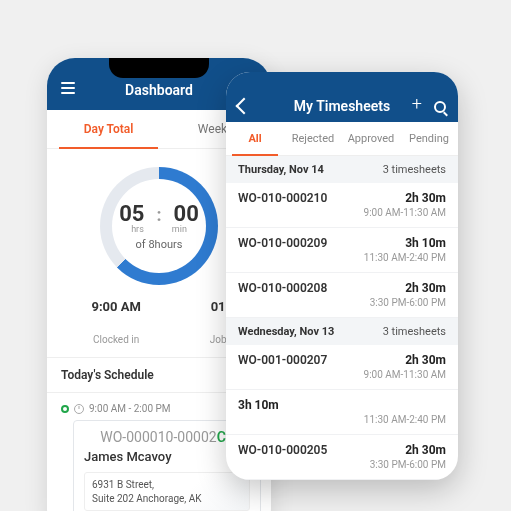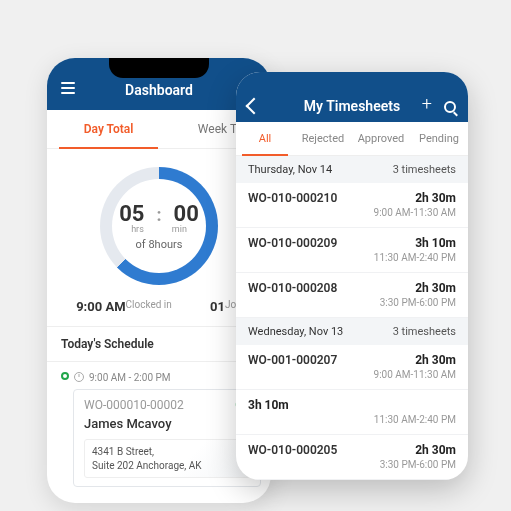--- a/index.html
+++ b/index.html
@@ -32,55 +32,55 @@
   .ring{width:118px;height:118px;border-radius:50%;position:relative;
     background: conic-gradient(#2f7bd0 0deg 225deg, #e5e9ef 225deg 360deg);display:flex;align-items:center;justify-content:center;}
   .ring-inner{width:94px;height:94px;border-radius:50%;background:#fff;display:flex;flex-direction:column;align-items:center;justify-content:center;}
   .time-row{display:flex;align-items:baseline;gap:12px;font-weight:700;color:#333;}
   .time-num{font-size:22px;}
   .time-sep{font-size:18px;color:#999;}
   .unit-row{display:flex;gap:28px;font-size:9px;color:#999;margin-top:-2px;}
   .of-hours{font-size:11px;color:#666;margin-top:4px;}
 
   .clock-row{display:flex;justify-content:space-around;padding:6px 10px 12px;}
-  .cr-col{display:flex;}
+  .cr-col{display:flex;flex-direction:column;align-items:center;gap:20px;}
   .cr-big{font-weight:700;font-size:13px;color:#333;}
   .cr-sm{font-size:10px;color:#999;}
 
   .sched-title{font-size:12px;font-weight:600;color:#333;padding:10px 14px;border-top:1px solid #eee;border-bottom:1px solid #eee;}
 
   .sched-body{padding:10px 10px 16px 14px;}
-  .sched-time{display:flex;align-items:flex-start;gap:5px;font-size:10px;color:#888;margin-bottom:6px;}
+  .sched-time{display:flex;align-items:center;gap:5px;font-size:10px;color:#888;margin-bottom:6px;}
   .dot-open{width:8px;height:8px;border:2px solid #21a64a;border-radius:50%;}
   .clock-ic{width:10px;height:10px;border:1.2px solid #aaa;border-radius:50%;position:relative;}
   .clock-ic::before{content:"";position:absolute;left:50%;top:50%;width:1px;height:3px;background:#aaa;transform-origin:bottom;transform:translate(-50%,-100%);}
   .card{border:1px solid #e3e6ea;border-radius:4px;padding:8px 10px;margin-left:12px;}
-  .wo-id{font-size:12px;color:#999;display:flex;justify-content:space-between;}
+  .wo-id{font-size:14px;color:#999;display:flex;justify-content:center;}
   .wo-id .c{color:#21a64a;font-weight:600;}
   .cust{font-size:13px;font-weight:500;color:#333;margin:4px 0 8px;}
   .addr-box{border:1px solid #eee;border-radius:3px;padding:5px 7px;font-size:10px;color:#555;line-height:1.35;background:linear-gradient(135deg,#fff 60%,#f4f6f8);}
 
   
   .phone-front{
-    position:absolute;left:236px;top:72px;width:232px;background:#fff;border-radius:24px;
+    position:absolute;left:226px;top:72px;width:232px;background:#fff;border-radius:24px;
     box-shadow:0 10px 30px rgba(0,0,0,0.22);overflow:hidden;
   }
   .hdr2{background:#114f8a;color:#fff;height:50px;display:flex;align-items:flex-end;justify-content:center;position:relative;padding-bottom:8px;font-size:14px;font-weight:600;}
   .back-ar{position:absolute;left:12px;bottom:10px;width:12px;height:12px;border-left:2px solid #fff;border-bottom:2px solid #fff;transform:rotate(45deg);}
   .plus{position:absolute;right:36px;bottom:8px;font-size:18px;font-weight:300;}
   .search-ic{position:absolute;right:12px;bottom:9px;width:12px;height:12px;border:2px solid #fff;border-radius:50%;}
   .search-ic::after{content:"";position:absolute;right:-4px;bottom:-4px;width:5px;height:2px;background:#fff;transform:rotate(45deg);}
 
   .tabs2{display:flex;font-size:11px;border-bottom:1px solid #eee;}
   .tabs2 div{flex:1;text-align:center;padding:10px 0;color:#888;}
-  .tabs2 .act{color:#f25c2a;font-weight:400;position:relative;}
+  .tabs2 .act{color:#f25c2a;font-weight:700;position:relative;}
   .tabs2 .act::after{content:"";position:absolute;left:6px;right:6px;bottom:-1px;height:2px;background:#f25c2a;}
 
   .sec-hdr{background:#f3f5f7;display:flex;justify-content:space-between;padding:7px 12px;font-size:11px;color:#555;}
-  .sec-hdr .d{font-weight:400;color:#333;}
+  .sec-hdr .d{font-weight:700;color:#333;}
 
   .ts-row{padding:8px 12px 9px;border-bottom:1px solid #f0f1f3;}
   .ts-line1{display:flex;justify-content:space-between;font-size:12px;}
   .ts-id{font-weight:600;color:#333;}
   .ts-dur{font-weight:700;color:#222;}
   .ts-line2{text-align:right;font-size:10px;color:#999;margin-top:2px;}
 </style>
 </head>
 <body>
 
@@ -133,21 +133,21 @@
       <span class="clock-ic"></span>
       <span>9:00 AM - 2:00 PM</span>
     </div>
     <div class="card">
       <div class="wo-id">
         <span>WO-000010-00002</span>
         <span class="c">Co</span>
       </div>
       <div class="cust">James Mcavoy</div>
       <div class="addr-box">
-        <div>4341 B Street,</div>
+        <div>6931 B Street,</div>
         <div>Suite 202 Anchorage, AK</div>
       </div>
     </div>
   </div>
 </div>
 
 <div class="phone-front">
   <div class="hdr2">
     <span class="back-ar"></span>
     <span>My Timesheets</span>

